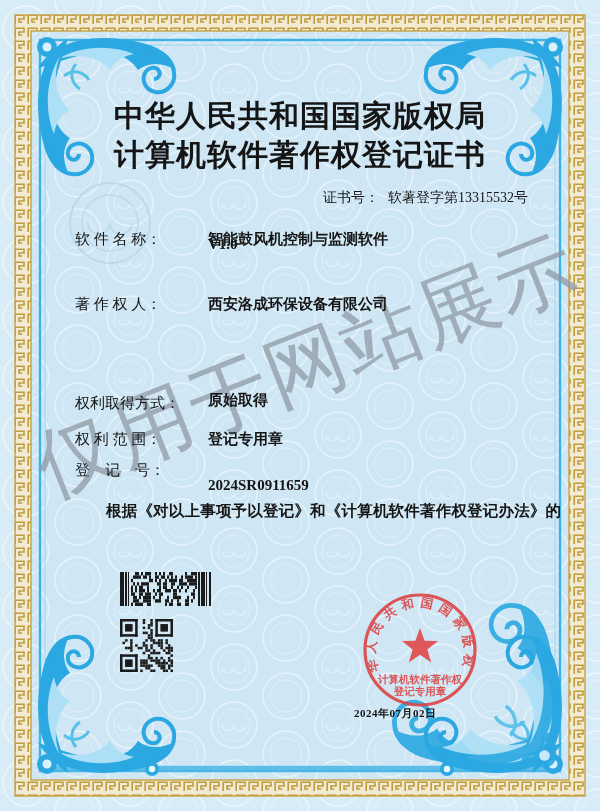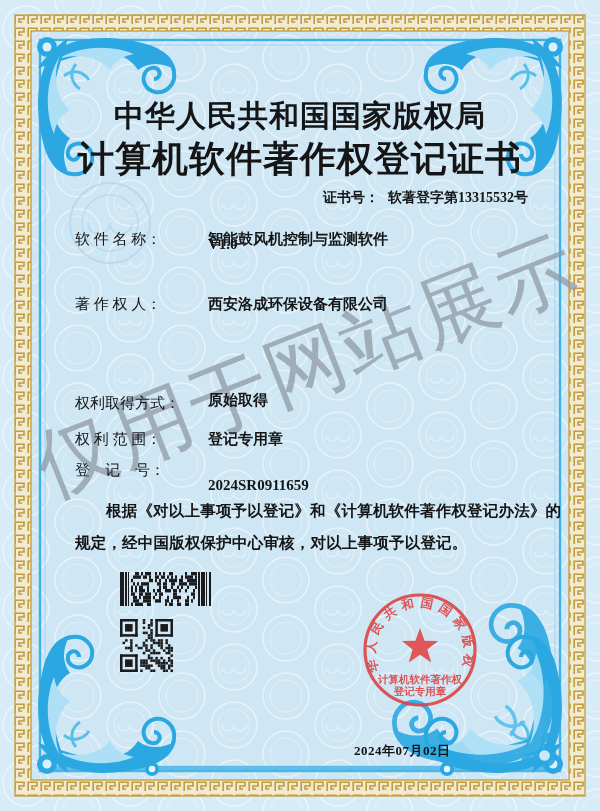--- a/index.html
+++ b/index.html
@@ -5,27 +5,27 @@
   html,body{margin:0;padding:0;background:#777;}
   .page{
     position:relative;width:600px;height:811px;overflow:hidden;
     background:#d8ecf8;
     font-family:"Liberation Serif","DejaVu Serif",serif;
     color:#151515;
   }
   .abs{position:absolute;}
   svg{display:block;}
   .title1{left:0;top:96px;width:600px;text-align:center;font-size:30px;font-weight:bold;letter-spacing:1px;margin:0;}
-  .title2{left:0;top:135px;width:600px;text-align:center;font-size:36px;font-weight:bold;letter-spacing:1px;margin:0;}
-  .certno{top:189px;right:72px;font-size:14px;font-weight:bold;white-space:nowrap;}
+  .title2{left:0;top:135px;width:600px;text-align:center;font-size:30px;font-weight:bold;letter-spacing:1px;margin:0;}
+  .certno{top:189px;right:72px;font-size:14px;font-weight:normal;white-space:nowrap;}
   .certno .lbl{margin-right:9px;}
   .field-label{left:75px;font-size:15px;font-weight:normal;white-space:nowrap;}
   .field-value{left:188px;font-size:15px;font-weight:bold;white-space:nowrap;margin-left:20px;}
   .para{font-size:15.5px;font-weight:bold;white-space:nowrap;letter-spacing:0.2px;}
-  .date{left:354px;top:706px;font-size:13px;font-weight:bold;letter-spacing:0.5px;white-space:nowrap;margin-top:36px;}
+  .date{left:354px;top:706px;font-size:11px;font-weight:bold;letter-spacing:0.5px;white-space:nowrap;}
   .watermark{
     left:18px;top:312px;width:580px;height:100px;
     font-size:80px;letter-spacing:2px;white-space:nowrap;
     color:#8d97a3;opacity:0.72;
     transform:rotate(-21.5deg);transform-origin:50% 50%;
     pointer-events:none;
   }
 </style>
 </head>
 <body>
@@ -112,21 +112,20 @@
   <div class="abs field-label" style="top:394px">权利取得方式：</div>
   <div class="abs field-value" style="top:391px">原始取得</div>
 
   <div class="abs field-label" style="top:430px">权 利 范 围：</div>
   <div class="abs field-value" style="top:430px">登记专用章</div>
 
   <div class="abs field-label" style="top:461px">登　记　号：</div>
   <div class="abs field-value" style="top:477px">2024SR0911659</div>
 
   <div class="abs para" style="left:106px;top:501px">根据《对以上事项予以登记》和《计算机软件著作权登记办法》的</div>
-  <div class="abs para" style="left:75px;top:533px">规定，经中国版权保护中心审核，对以上事项予以登记。</div>
 
   <svg class="abs" id="barcode" width="92" height="34" viewBox="0 0 92 34" style="left:120px;top:572px">
       <rect x="0" y="0" width="4" height="34" fill="#1b1b1b"></rect>
       <rect x="5" y="0" width="2" height="34" fill="#1b1b1b"></rect>
       <rect x="8" y="0" width="1" height="34" fill="#1b1b1b"></rect>
       <rect x="78" y="0" width="2" height="34" fill="#1b1b1b"></rect>
       <rect x="81" y="0" width="4" height="34" fill="#1b1b1b"></rect>
       <rect x="86" y="0" width="1" height="34" fill="#1b1b1b"></rect>
       <rect x="89" y="0" width="2" height="34" fill="#1b1b1b"></rect>
       <rect x="15" y="0" width="2" height="3.4" fill="#1b1b1b"></rect>

